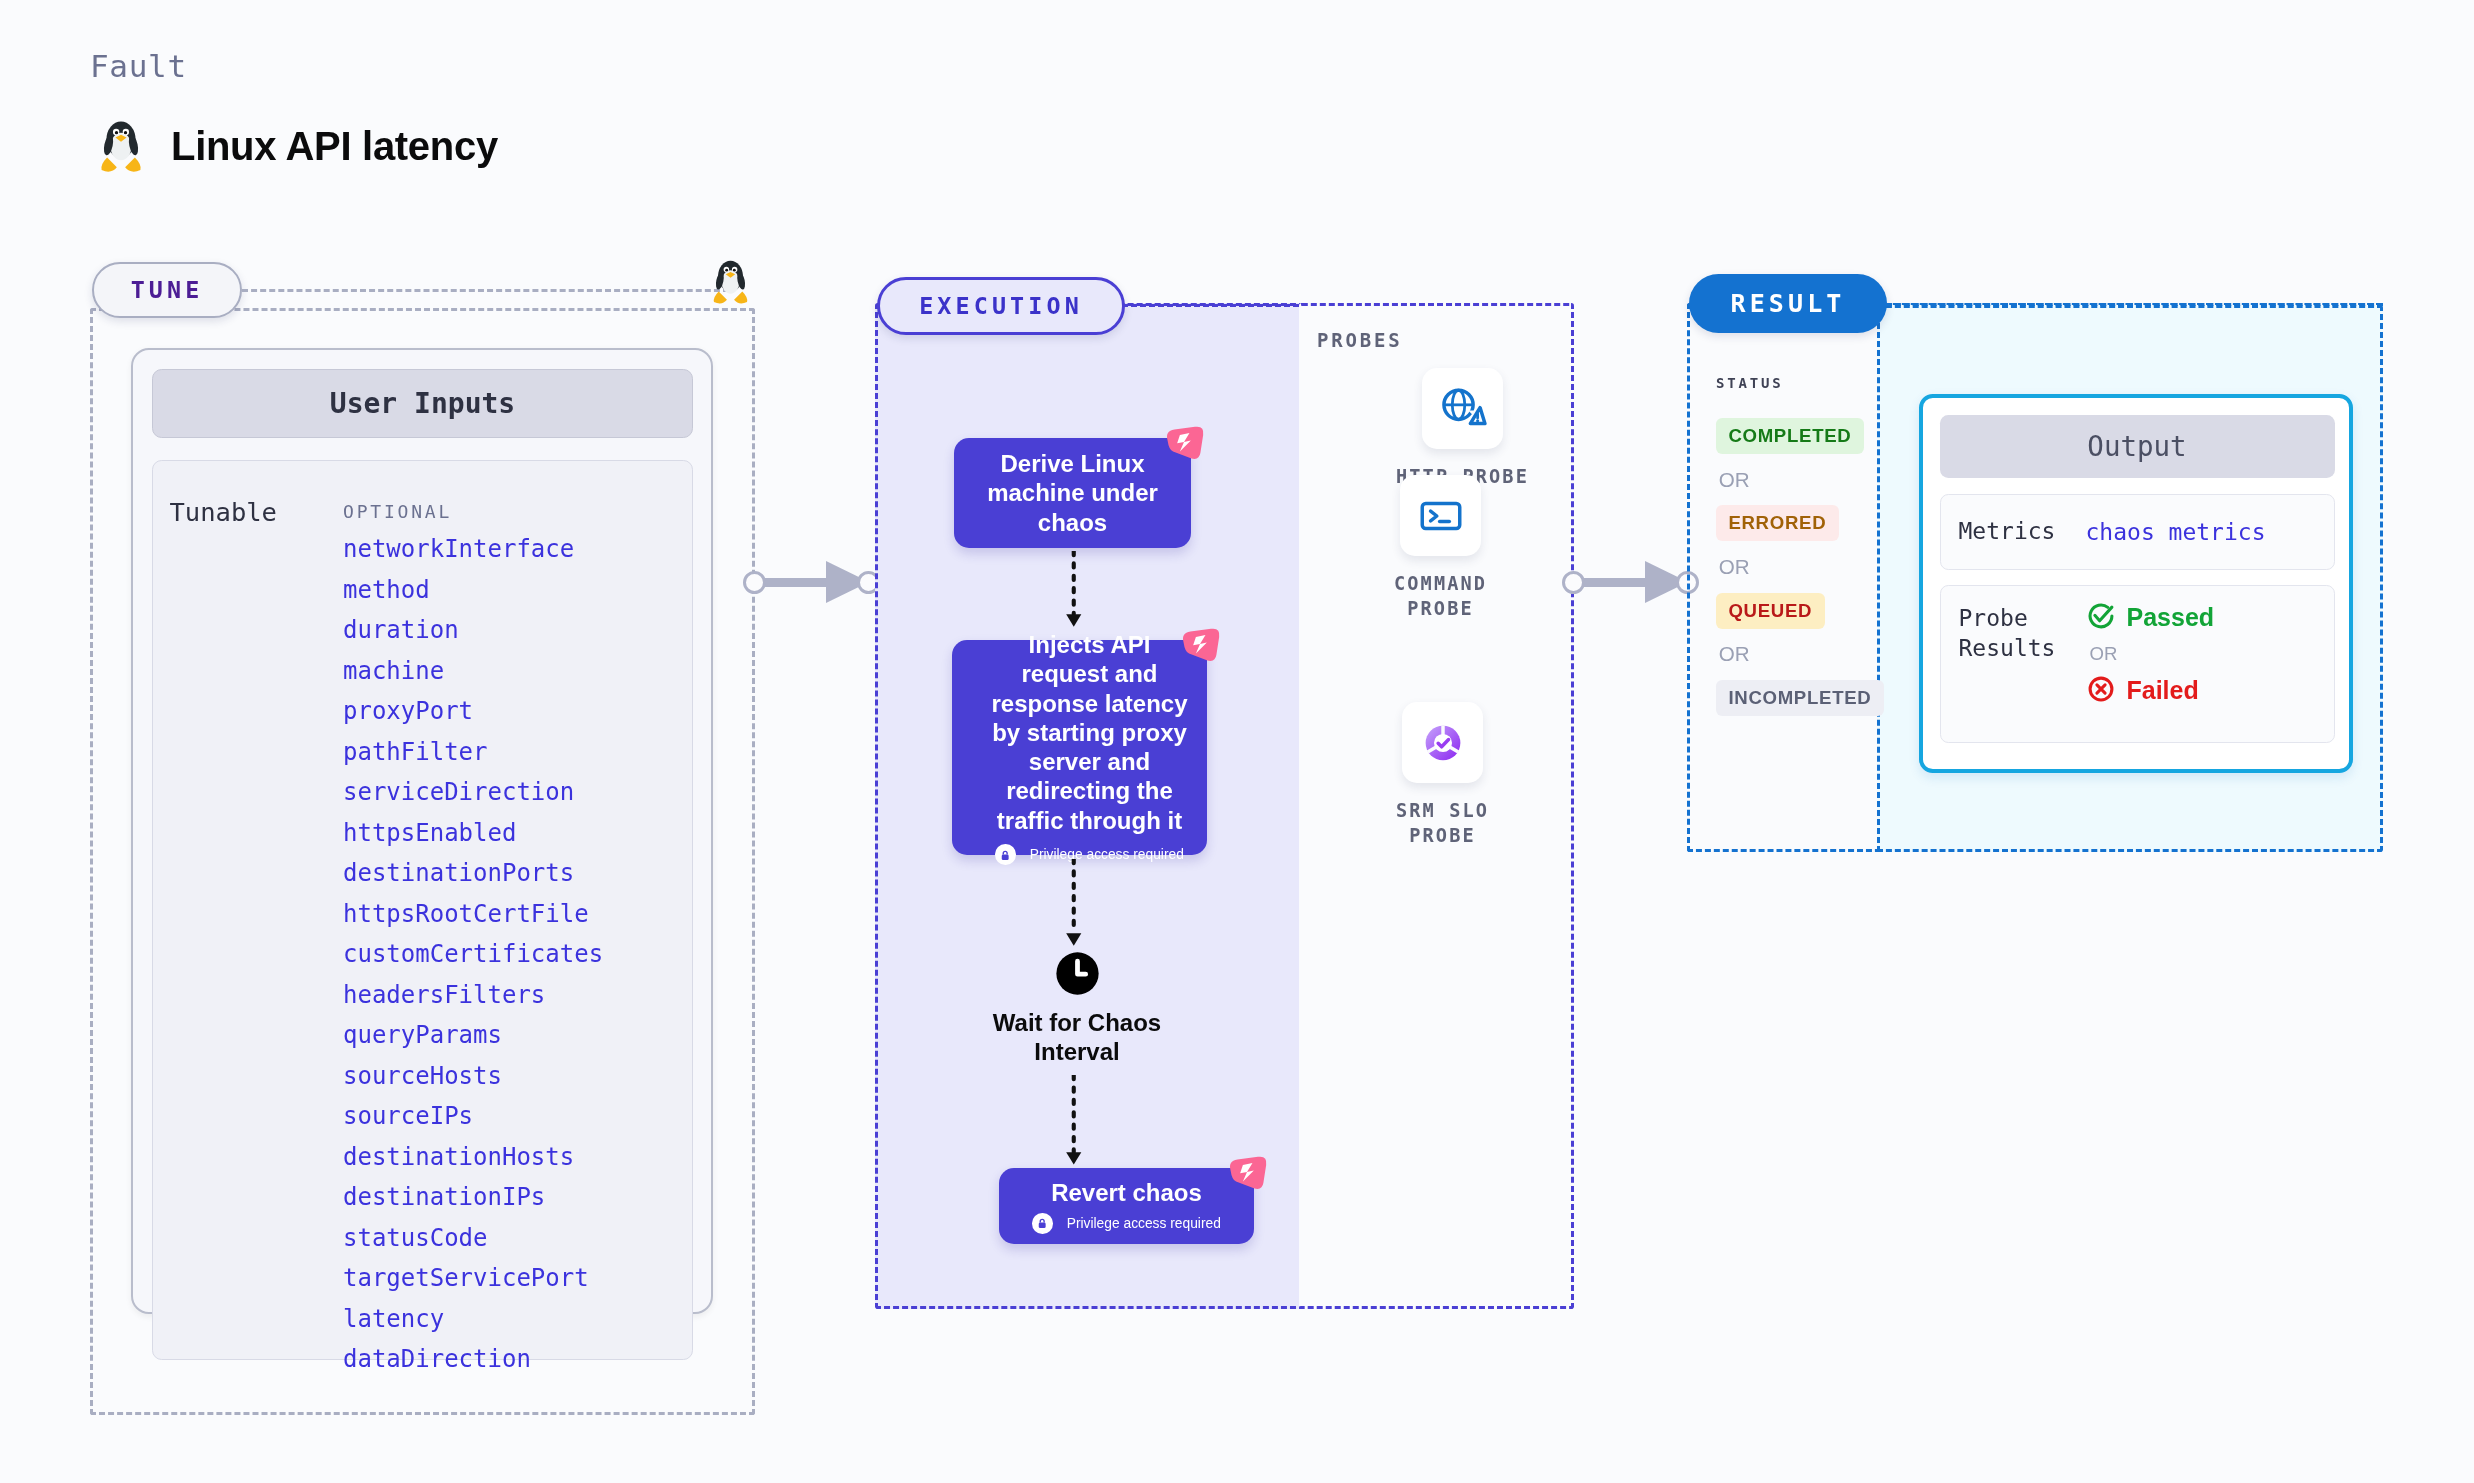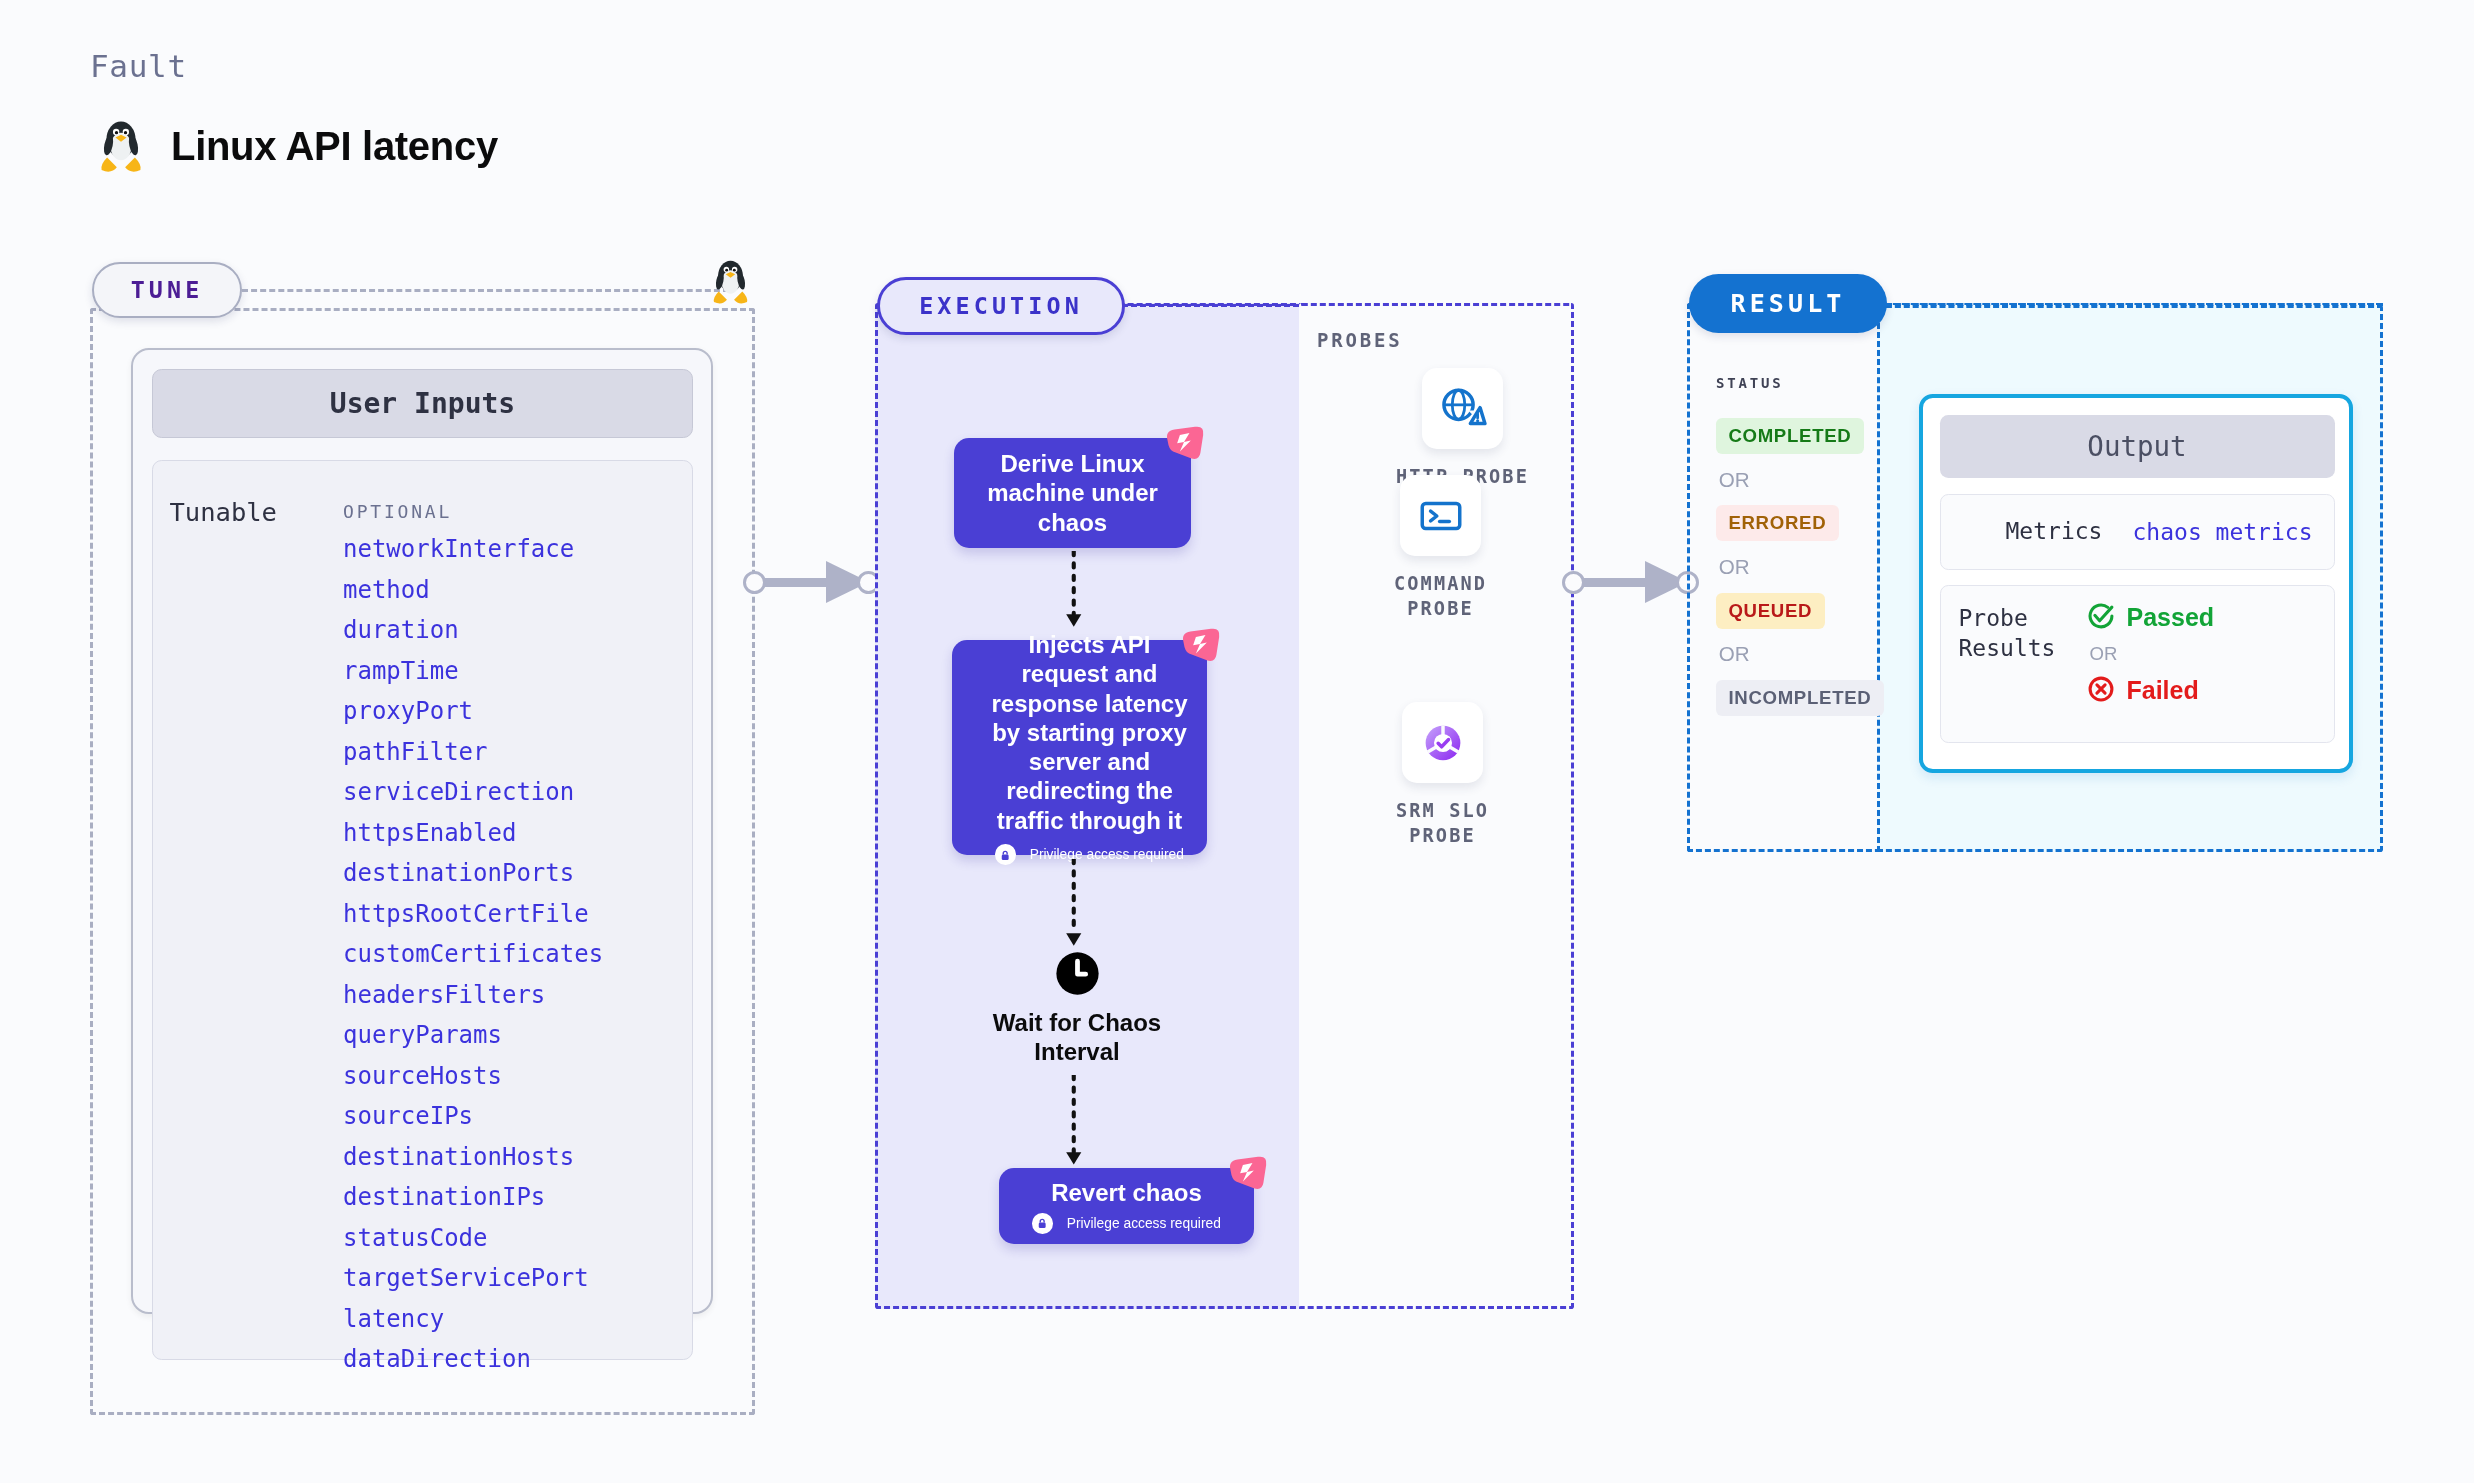--- a/index.html
+++ b/index.html
@@ -184,21 +184,21 @@
     position:absolute; left:16.5px; top:16.5px; width:395px; height:63px;
     background:#d9dae6; border-radius:8.3px;
     display:flex; align-items:center; justify-content:center;
     font-family:"DejaVu Sans Mono", monospace; font-size:27.5px; color:#4b4f63;
   }
   .out-row{
     position:absolute; left:16.5px; width:395px;
     background:#fafbfd; border:1.4px solid #e3e5ee; border-radius:8.3px;
     display:flex; align-items:flex-start;
   }
-  .out-row-metrics{ top:96px; height:76px; align-items:center;padding-left:47px; }
+  .out-row-metrics{ top:96px; height:76px; align-items:center; }
   .out-row-probe{ top:187px; height:158px; }
   .out-key{
     font-family:"DejaVu Sans Mono", monospace; font-size:23px; color:#2e3142;
     padding:18px 0 0 18px; width:145px; line-height:1.3; white-space:pre-line;
   }
   .out-row-metrics .out-key{ padding-top:0; }
   .out-val-link{
     font-family:"DejaVu Sans Mono", monospace; font-size:23px; color:#3b32dd;
   }
   .probe-res{ padding-top:15px; }
@@ -255,21 +255,21 @@
 
   <div class="tune-card">
     <div class="card-head">User Inputs</div>
     <div class="card-body">
       <div class="tunable-word">Tunable</div>
       <div class="optional-word">OPTIONAL</div>
       <div class="param-list">
         <div class="param">networkInterface</div>
         <div class="param">method</div>
         <div class="param">duration</div>
-        <div class="param">rampTime</div>
+        <div class="param">machine</div>
         <div class="param">proxyPort</div>
         <div class="param">pathFilter</div>
         <div class="param">serviceDirection</div>
         <div class="param">httpsEnabled</div>
         <div class="param">destinationPorts</div>
         <div class="param">httpsRootCertFile</div>
         <div class="param">customCertificates</div>
         <div class="param">headersFilters</div>
         <div class="param">queryParams</div>
         <div class="param">sourceHosts</div>

